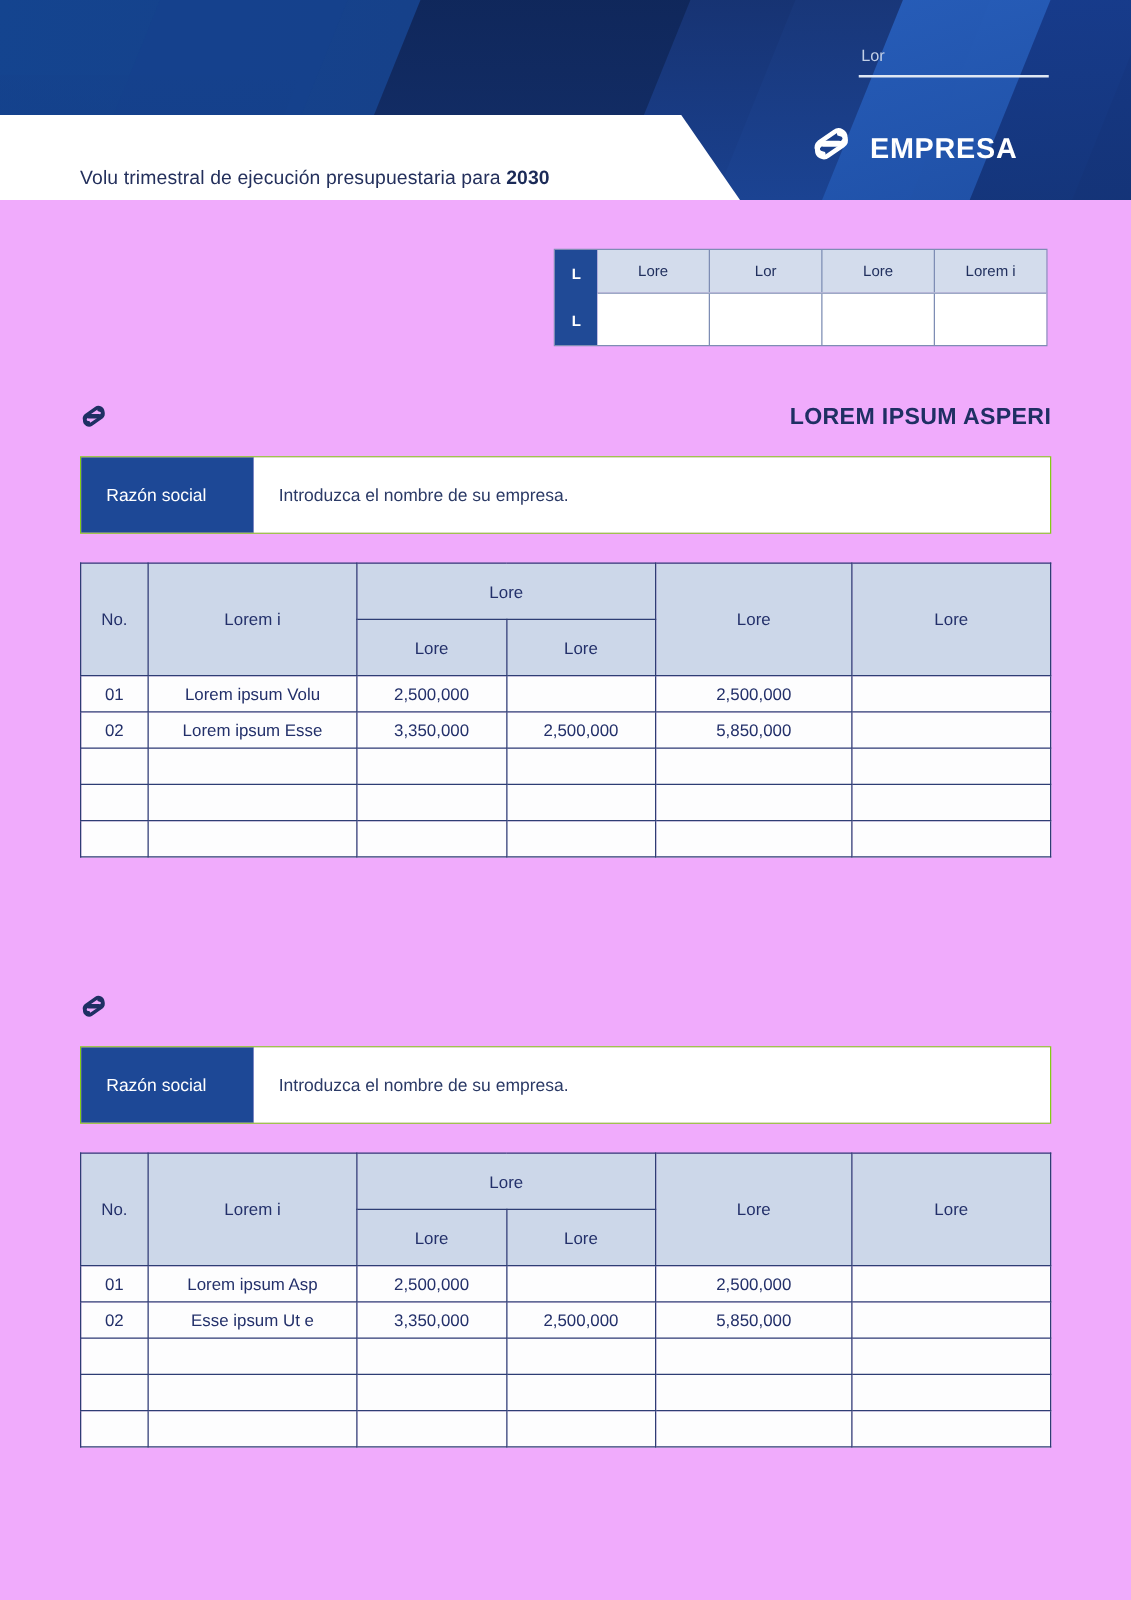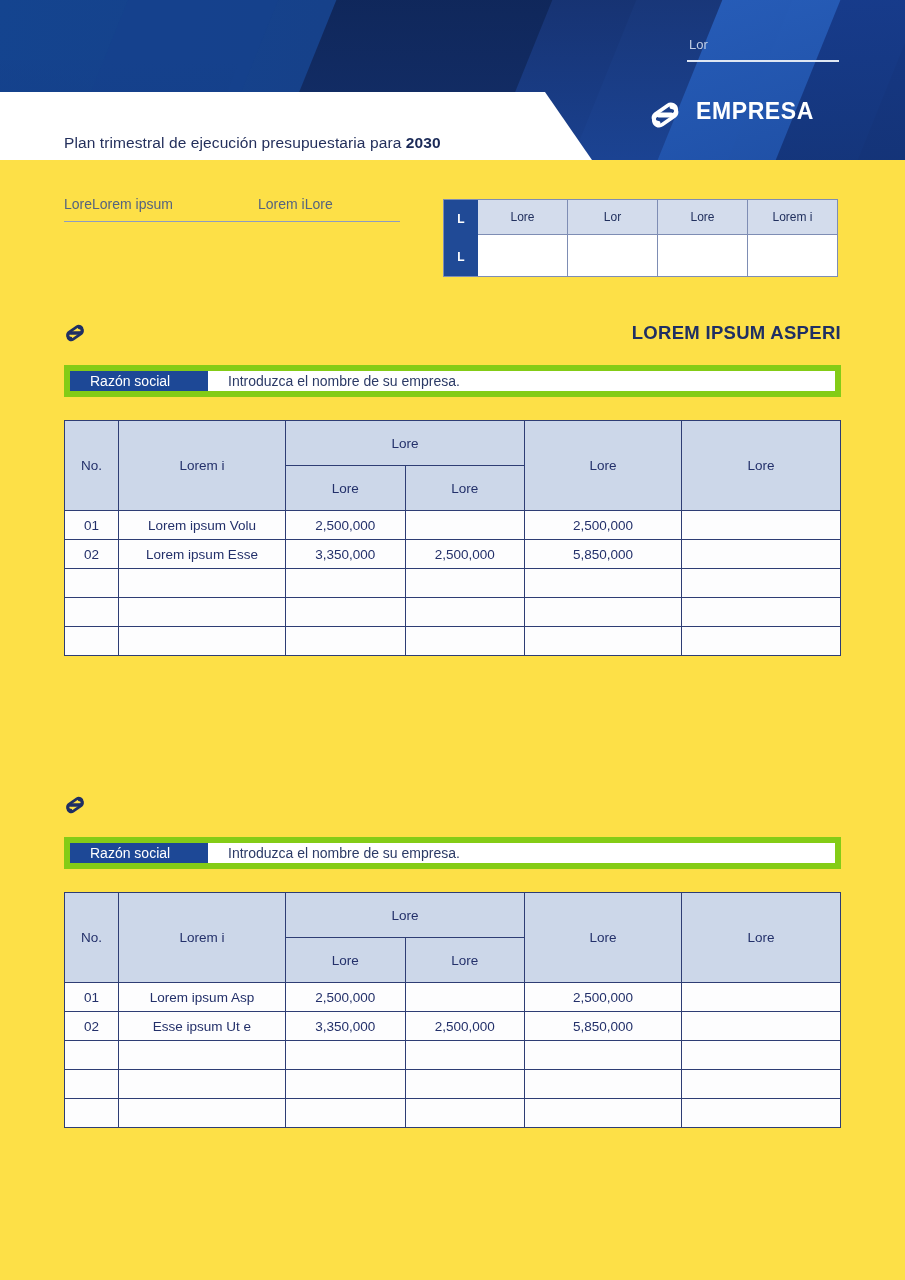--- a/index.html
+++ b/index.html
@@ -2,21 +2,21 @@
 <html><head>
 <meta charset="utf-8">
 <style>
   * { margin:0; padding:0; box-sizing:border-box; }
   html, body {
     width:905px; height:1280px;
     background:#ffffff;
     font-family:"Liberation Sans", sans-serif;
     overflow:hidden;
   }
-  .page { position:relative; width:905px; height:1280px; background:#fde047; }
+  .page { position:relative; width:905px; height:1280px; background:#f0abfc; }
 
   
   .header {
     position:absolute; left:0; top:0; width:905px; height:160px;
     overflow:hidden;
     background:linear-gradient(100deg,#14448f 0%,#16418a 35%,#1b3f83 60%,#1d3f86 100%);
   }
   .hdr-shape { position:absolute; }
   .sh1 { left:300px; top:-40px; width:300px; height:260px;
          background:linear-gradient(180deg,#0e2455 0%,#15316e 100%);
@@ -47,21 +47,21 @@
     font-size:15.5px; color:#24305c; letter-spacing:.1px; white-space:nowrap;
   }
   .title b { font-weight:bold; color:#1b2a57; }
 
   
   .hdr-field { position:absolute; left:687px; top:36px; width:152px; }
   .hdr-field-val { font-size:13px; color:#c2cfe6; line-height:18px; padding-left:2px; }
   .hdr-field-line { margin-top:6px; height:1.5px; background:#dfe7f3; }
 
   
-  .logo-lockup { position:absolute; left:648px; top:98px; display:flex; align-items:flex-start; gap:14px; }
+  .logo-lockup { position:absolute; left:648px; top:98px; display:flex; align-items:flex-end; gap:14px; }
   .logo-mark { width:34px; height:34px; }
   .logo-text { font-size:23px; font-weight:bold; color:#ffffff; letter-spacing:.6px; }
 
   
   .form-grid { position:absolute; left:64px; top:196px; width:336px; }
   .form-row { display:flex; border-bottom:1.5px solid #8e9cc0; padding-bottom:9px; }
   .form-row + .form-row { margin-top:21px; }
   .form-lbl { width:194px; font-size:14px; color:#55637f; }
   .form-val { font-size:14px; color:#55637f; }
 
@@ -81,21 +81,21 @@
   .mini-body-row { display:flex; flex:1; background:#fff; border-top:1px solid #7e8db4; }
   .mini-body-row div { flex:1; border-left:1px solid #7e8db4; }
   .mini-body-row div:first-child { border-left:none; }
 
   
   .section { position:absolute; left:64px; width:777px; }
   .sec-head { display:flex; align-items:center; gap:5px; margin-bottom:21px;justify-content:space-between; }
   .sec-mark { width:22px; height:22px; flex:0 0 auto; }
   .sec-title { font-size:18.5px; font-weight:bold; color:#1f2f63; letter-spacing:.3px; }
 
-  .name-bar { display:flex; height:32px; border:6px solid #84cc16; margin-bottom:23px; }
+  .name-bar { display:flex; height:62px; border:1px solid #84cc16; margin-bottom:23px; }
   .name-bar-lbl {
     width:138px; background:#1d4896; color:#fff; font-size:14px;
     display:flex; align-items:center; padding-left:20px;
   }
   .name-bar-val {
     flex:1; background:#fff; display:flex; align-items:center;
     padding-left:20px; font-size:14px; color:#2b3a66;
   }
 
   
@@ -137,27 +137,23 @@
       <span class="logo-mark">
         <svg viewBox="0 0 64 64" width="34" height="34" aria-hidden="true">
           <path d="M44 17 C53 17 57 28 50 34 L27 50 C20 55 11 50 11 42 C11 35 17 31 23 31 L44 31" fill="none" stroke="#ffffff" stroke-width="7" stroke-linecap="round" stroke-linejoin="round"></path>
           <path d="M20 47 C11 47 7 36 14 30 L37 14 C44 9 53 14 53 22 C53 29 47 33 41 33 L20 33" fill="none" stroke="#ffffff" stroke-width="7" stroke-linecap="round" stroke-linejoin="round"></path>
         </svg>
       </span>
       <span class="logo-text">EMPRESA</span>
     </div>
   </div>
 
-  <div class="title"><span>Plan trimestral de ejecución presupuestaria para </span><b>2030</b></div>
+  <div class="title"><span>Volu trimestral de ejecución presupuestaria para </span><b>2030</b></div>
 
   <div class="form-grid">
-    <div class="form-row">
-      <span class="form-lbl">LoreLorem ipsum</span>
-      <span class="form-val">Lorem iLore</span>
-    </div>
   </div>
 
   <div class="mini-table">
     <div class="mini-side">
       <div class="mini-side-cell">L</div>
       <div class="mini-side-cell">L</div>
     </div>
     <div class="mini-body">
       <div class="mini-head">
         <div>Lore</div>

